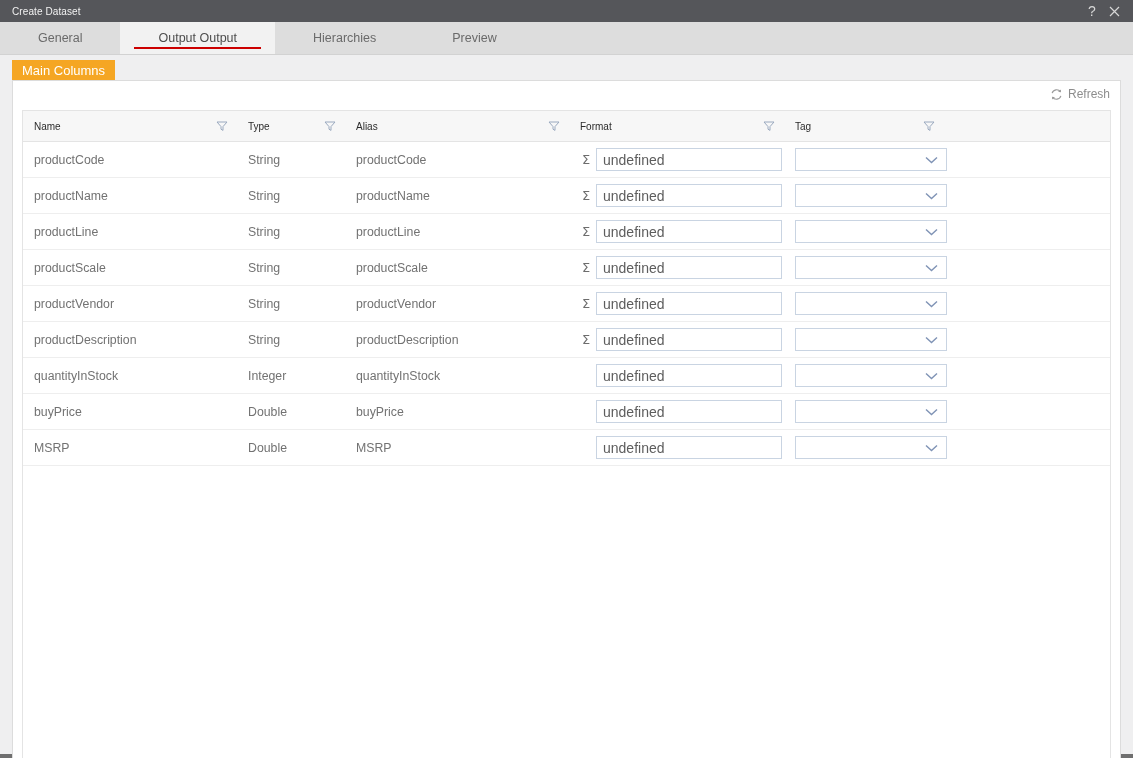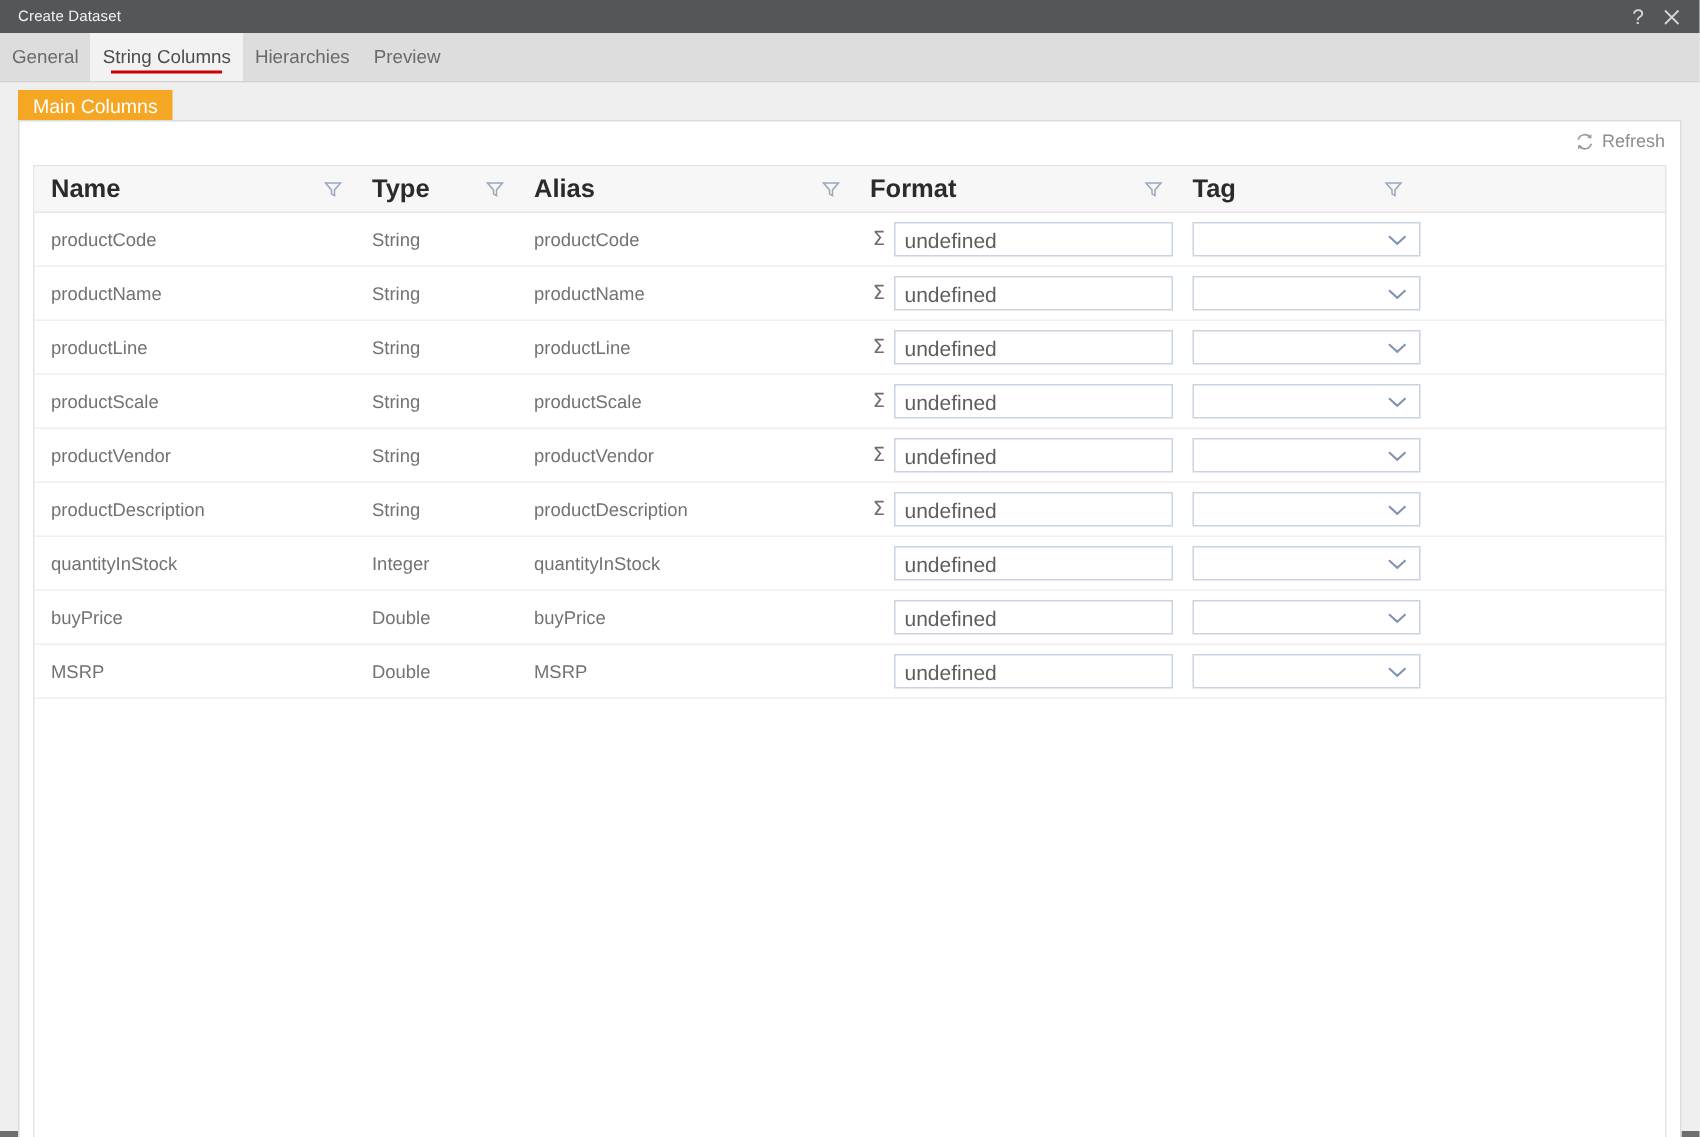--- a/index.html
+++ b/index.html
@@ -53,21 +53,21 @@
   .tabbar {
     height: 33px;
     background: #dddddd;
     display: flex;
     align-items: stretch;
     flex: 0 0 auto;
     border-bottom: 1px solid #d2d2d2;
   }
   .tab {
     position: relative;
-    padding: 0 8px;
+    padding: 0 38px;
     display: flex;
     align-items: center;
     font-size: 12.5px;
     color: #6a6a6a;
     cursor: pointer;
     white-space: nowrap;
   }
   .tab.active {
     background: #f2f2f2;
     color: #4d4d4d;
@@ -146,22 +146,22 @@
     height: 31px;
     background: #f7f7f7;
     border-bottom: 1px solid #e4e4e4;
     align-items: center;
   }
   .hcell {
     display: flex;
     align-items: center;
     height: 100%;
     position: relative;
-    font-size: 17px;
-    font-weight: bold;
+    font-size: 10px;
+    font-weight: normal;
     color: #2b2b2b;
     padding-left: 11px;
     flex: 0 0 auto;
   }
   .hcell .hlabel { white-space: nowrap; }
   .filter-icon {
     position: absolute;
     right: 9px; top: 50%;
     transform: translateY(-50%);
     width: 12px; height: 12px;
@@ -290,21 +290,21 @@
           <path d="M1 1 L10 10 M10 1 L1 10" stroke="#d7d7d7" stroke-width="1.2" fill="none"></path>
         </svg>
     </span>
   </div>
 
   <div class="tabbar">
     <div class="tab">
       <span>General</span>
     </div>
     <div class="tab active">
-      <span>String Columns</span>
+      <span>Output Output</span>
       <span class="tab-underline"></span>
     </div>
     <div class="tab">
       <span>Hierarchies</span>
     </div>
     <div class="tab">
       <span>Preview</span>
     </div>
   </div>
 

